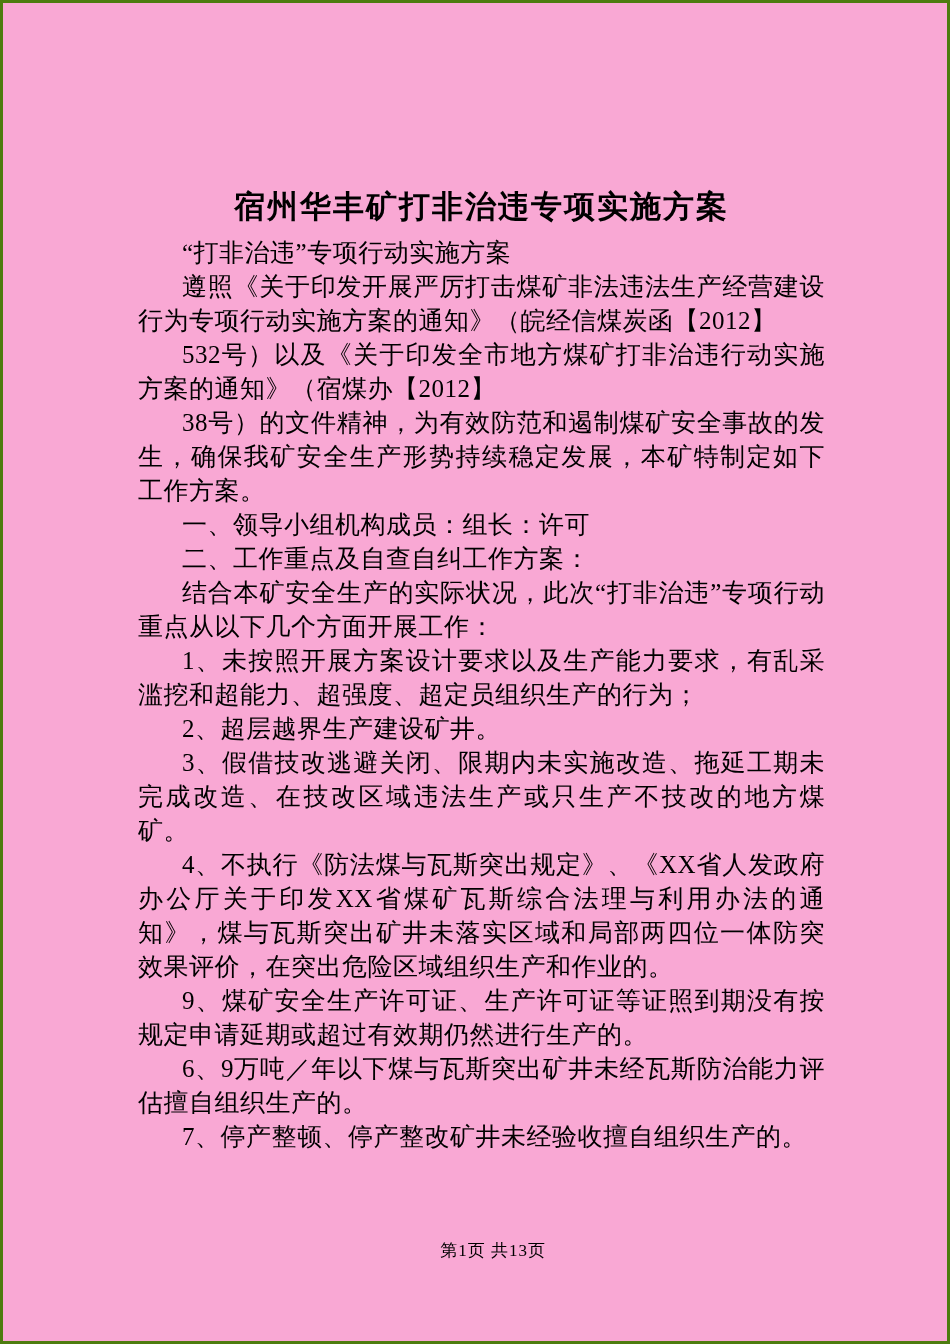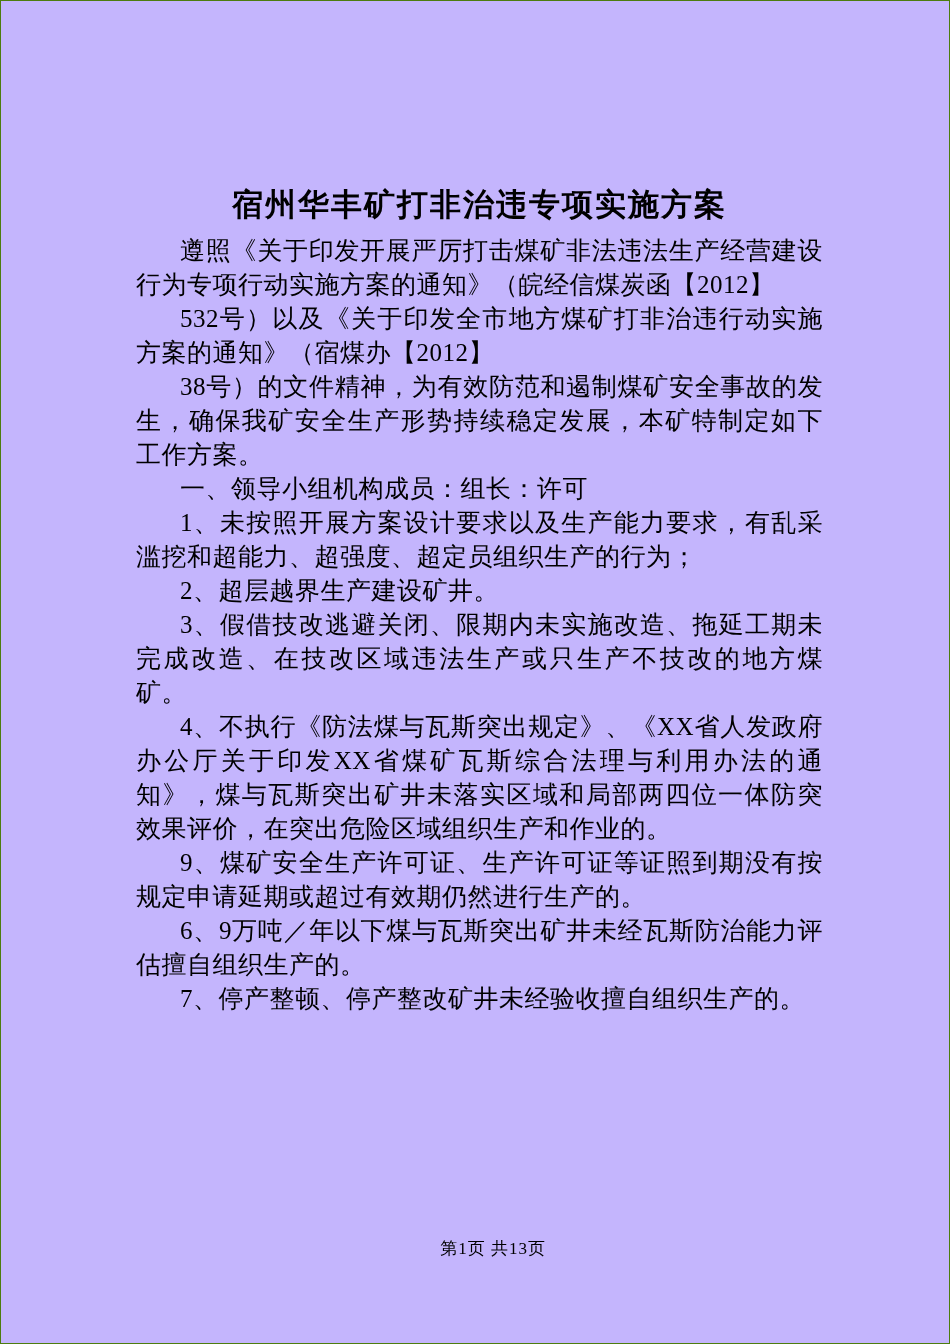--- a/index.html
+++ b/index.html
@@ -11,23 +11,23 @@
     width: 950px;
     height: 1344px;
     position: relative;
     font-family: "Liberation Serif", "DejaVu Serif", serif;
     color: #000000;
     overflow: hidden;
   }
   .page {
     position: absolute;
     inset: 0;
-    background: #c4b5fd;
+    background: #f9a8d4;
     box-sizing: border-box;
-    border: 1px solid #4d7c0f;
+    border: 3px solid #4d7c0f;
   }
   .content {
     position: absolute;
     left: 135px;
     top: 183px;
     width: 687px;
   }
   .doc-title {
     font-size: 31px;
     font-weight: bold;
@@ -57,24 +57,27 @@
     padding-left: 36px;
     box-sizing: border-box;
   }
 </style>
 </head>
 <body>
 
 <div class="page">
   <div class="content">
     <h1 class="doc-title">宿州华丰矿打非治违专项实施方案</h1>
+    <p class="body-par">“打非治违”专项行动实施方案</p>
     <p class="body-par">遵照《关于印发开展严厉打击煤矿非法违法生产经营建设行为专项行动实施方案的通知》（皖经信煤炭函【2012】</p>
     <p class="body-par">532号）以及《关于印发全市地方煤矿打非治违行动实施方案的通知》（宿煤办【2012】</p>
     <p class="body-par">38号）的文件精神，为有效防范和遏制煤矿安全事故的发生，确保我矿安全生产形势持续稳定发展，本矿特制定如下工作方案。</p>
     <p class="body-par">一、领导小组机构成员：组长：许可</p>
+    <p class="body-par">二、工作重点及自查自纠工作方案：</p>
+    <p class="body-par">结合本矿安全生产的实际状况，此次“打非治违”专项行动重点从以下几个方面开展工作：</p>
     <p class="body-par">1、未按照开展方案设计要求以及生产能力要求，有乱采滥挖和超能力、超强度、超定员组织生产的行为；</p>
     <p class="body-par">2、超层越界生产建设矿井。</p>
     <p class="body-par">3、假借技改逃避关闭、限期内未实施改造、拖延工期未完成改造、在技改区域违法生产或只生产不技改的地方煤矿。</p>
     <p class="body-par">4、不执行《防法煤与瓦斯突出规定》、《XX省人发政府办公厅关于印发XX省煤矿瓦斯综合法理与利用办法的通知》，煤与瓦斯突出矿井未落实区域和局部两四位一体防突效果评价，在突出危险区域组织生产和作业的。</p>
     <p class="body-par">9、煤矿安全生产许可证、生产许可证等证照到期没有按规定申请延期或超过有效期仍然进行生产的。</p>
     <p class="body-par">6、9万吨／年以下煤与瓦斯突出矿井未经瓦斯防治能力评估擅自组织生产的。</p>
     <p class="body-par">7、停产整顿、停产整改矿井未经验收擅自组织生产的。</p>
   </div>
   <div class="page-footer">第1页 共13页</div>
 </div>

